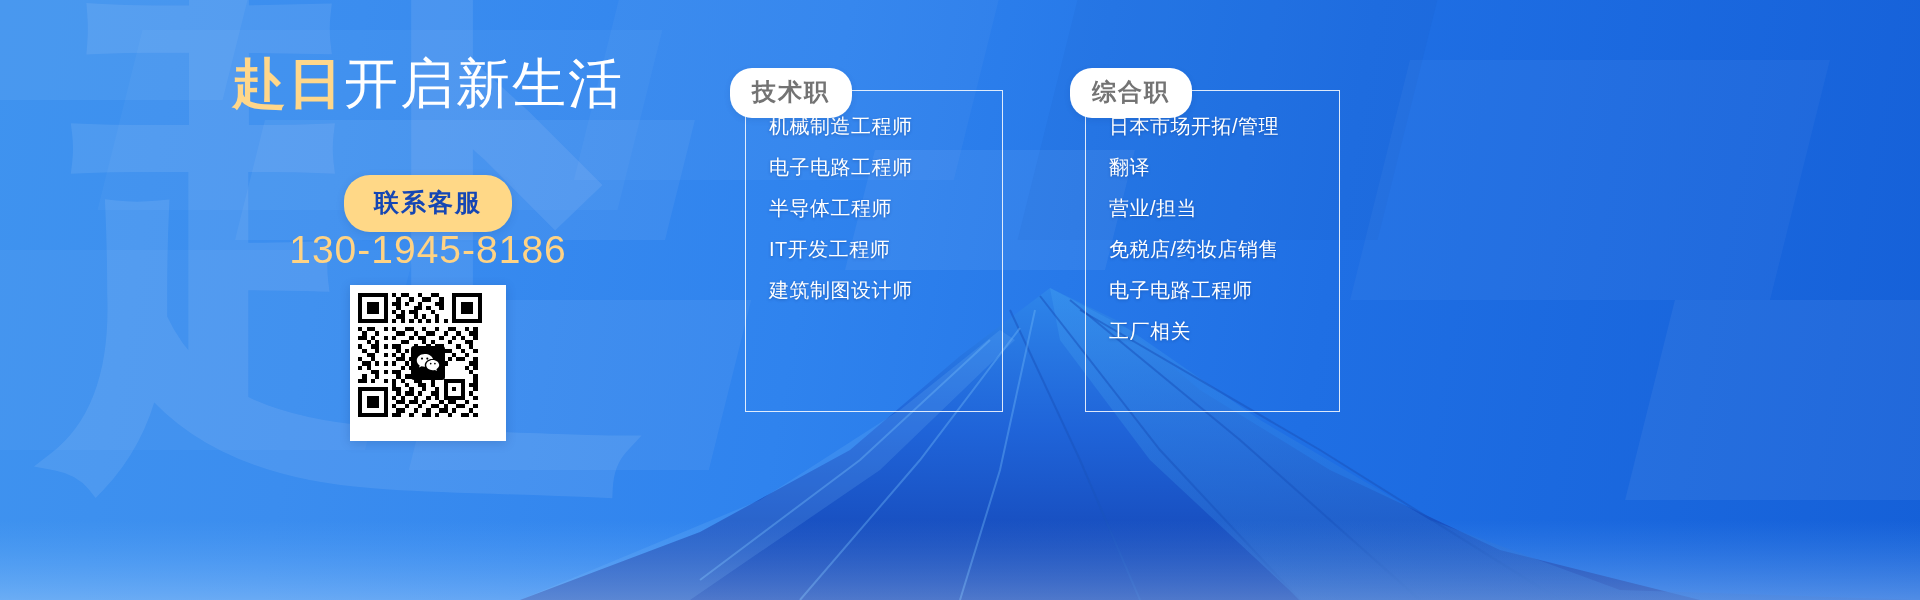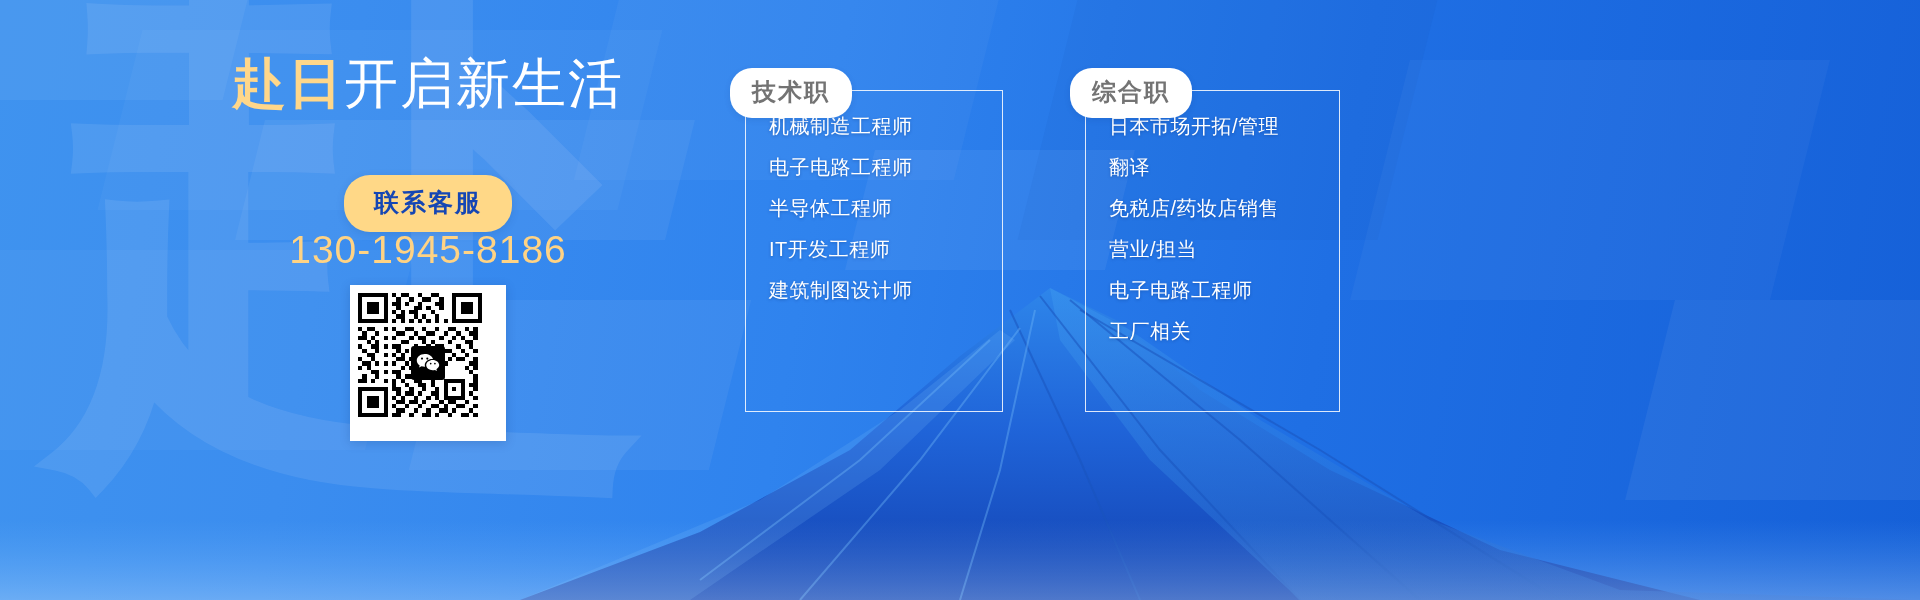--- a/index.html
+++ b/index.html
@@ -421,20 +421,20 @@
       <div class="job">建筑制图设计师</div>
     </div>
   </div>
 
   <div class="col gen">
     <div class="col-box"></div>
     <div class="col-badge">综合职</div>
     <div class="col-list">
       <div class="job">日本市场开拓/管理</div>
       <div class="job">翻译</div>
+      <div class="job">营业/担当</div>
       <div class="job">免税店/药妆店销售</div>
-      <div class="job">营业/担当</div>
       <div class="job">电子电路工程师</div>
       <div class="job">工厂相关</div>
     </div>
   </div>
 
 </div>
 
 </body></html>

